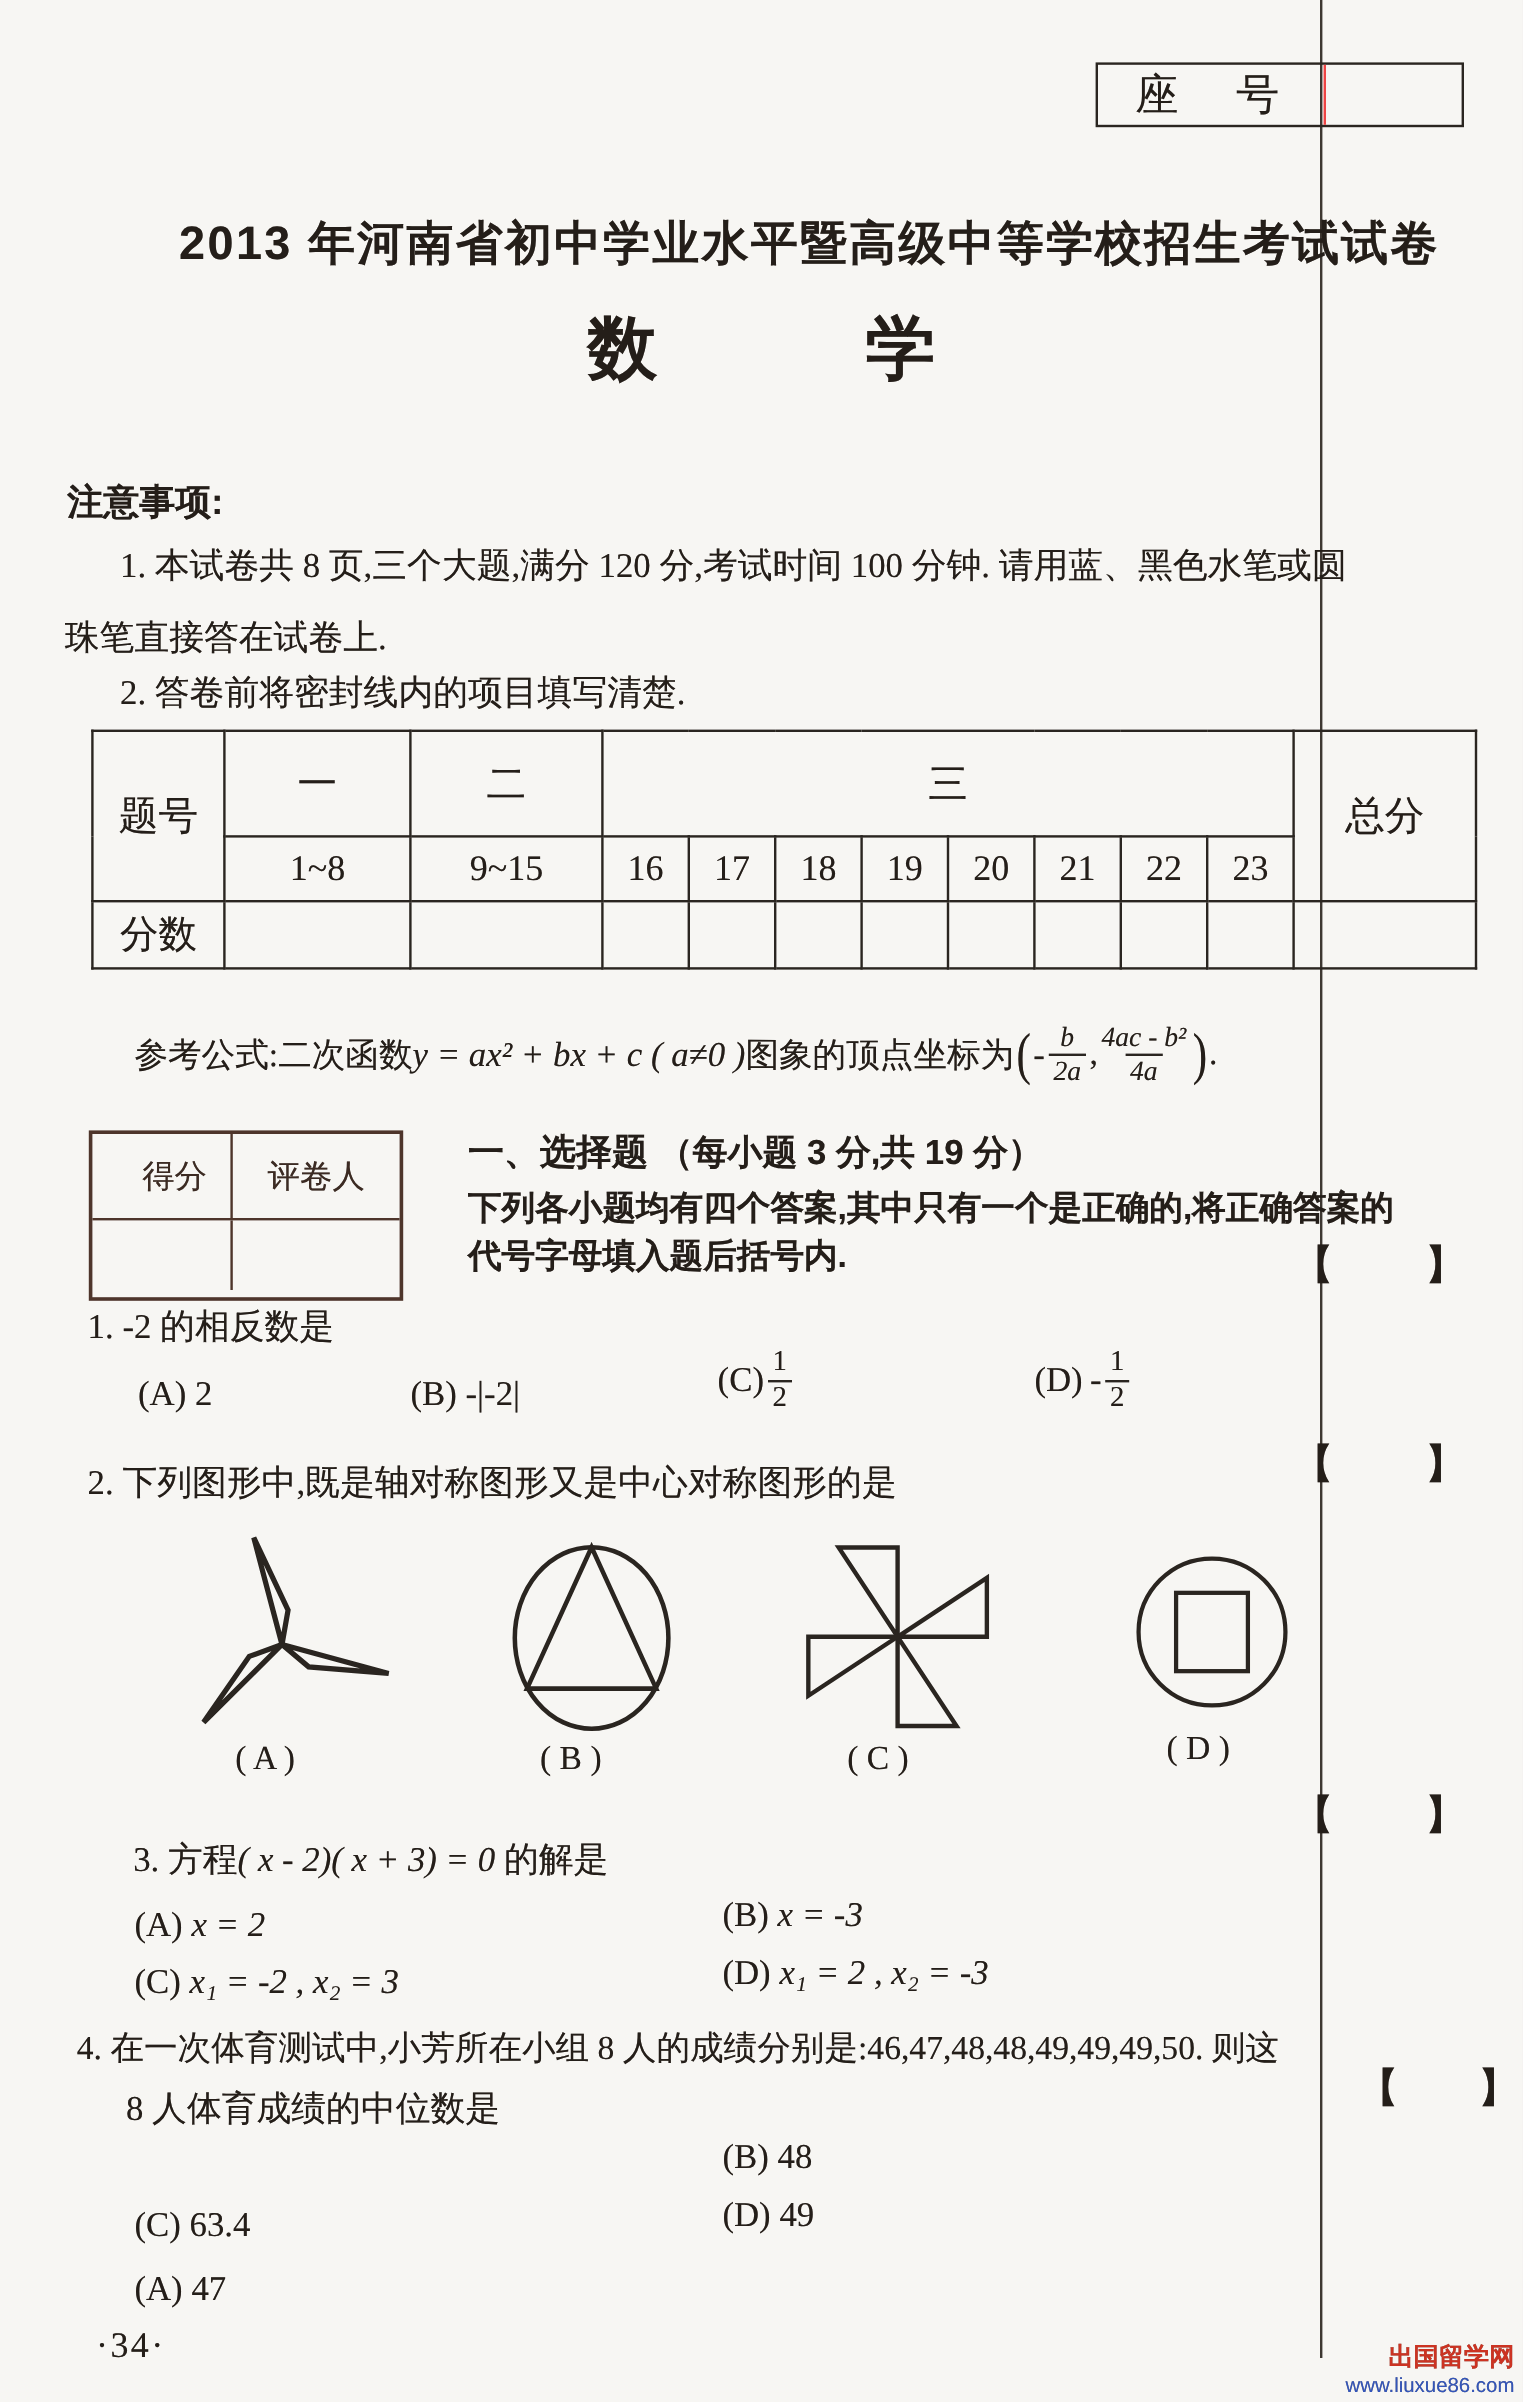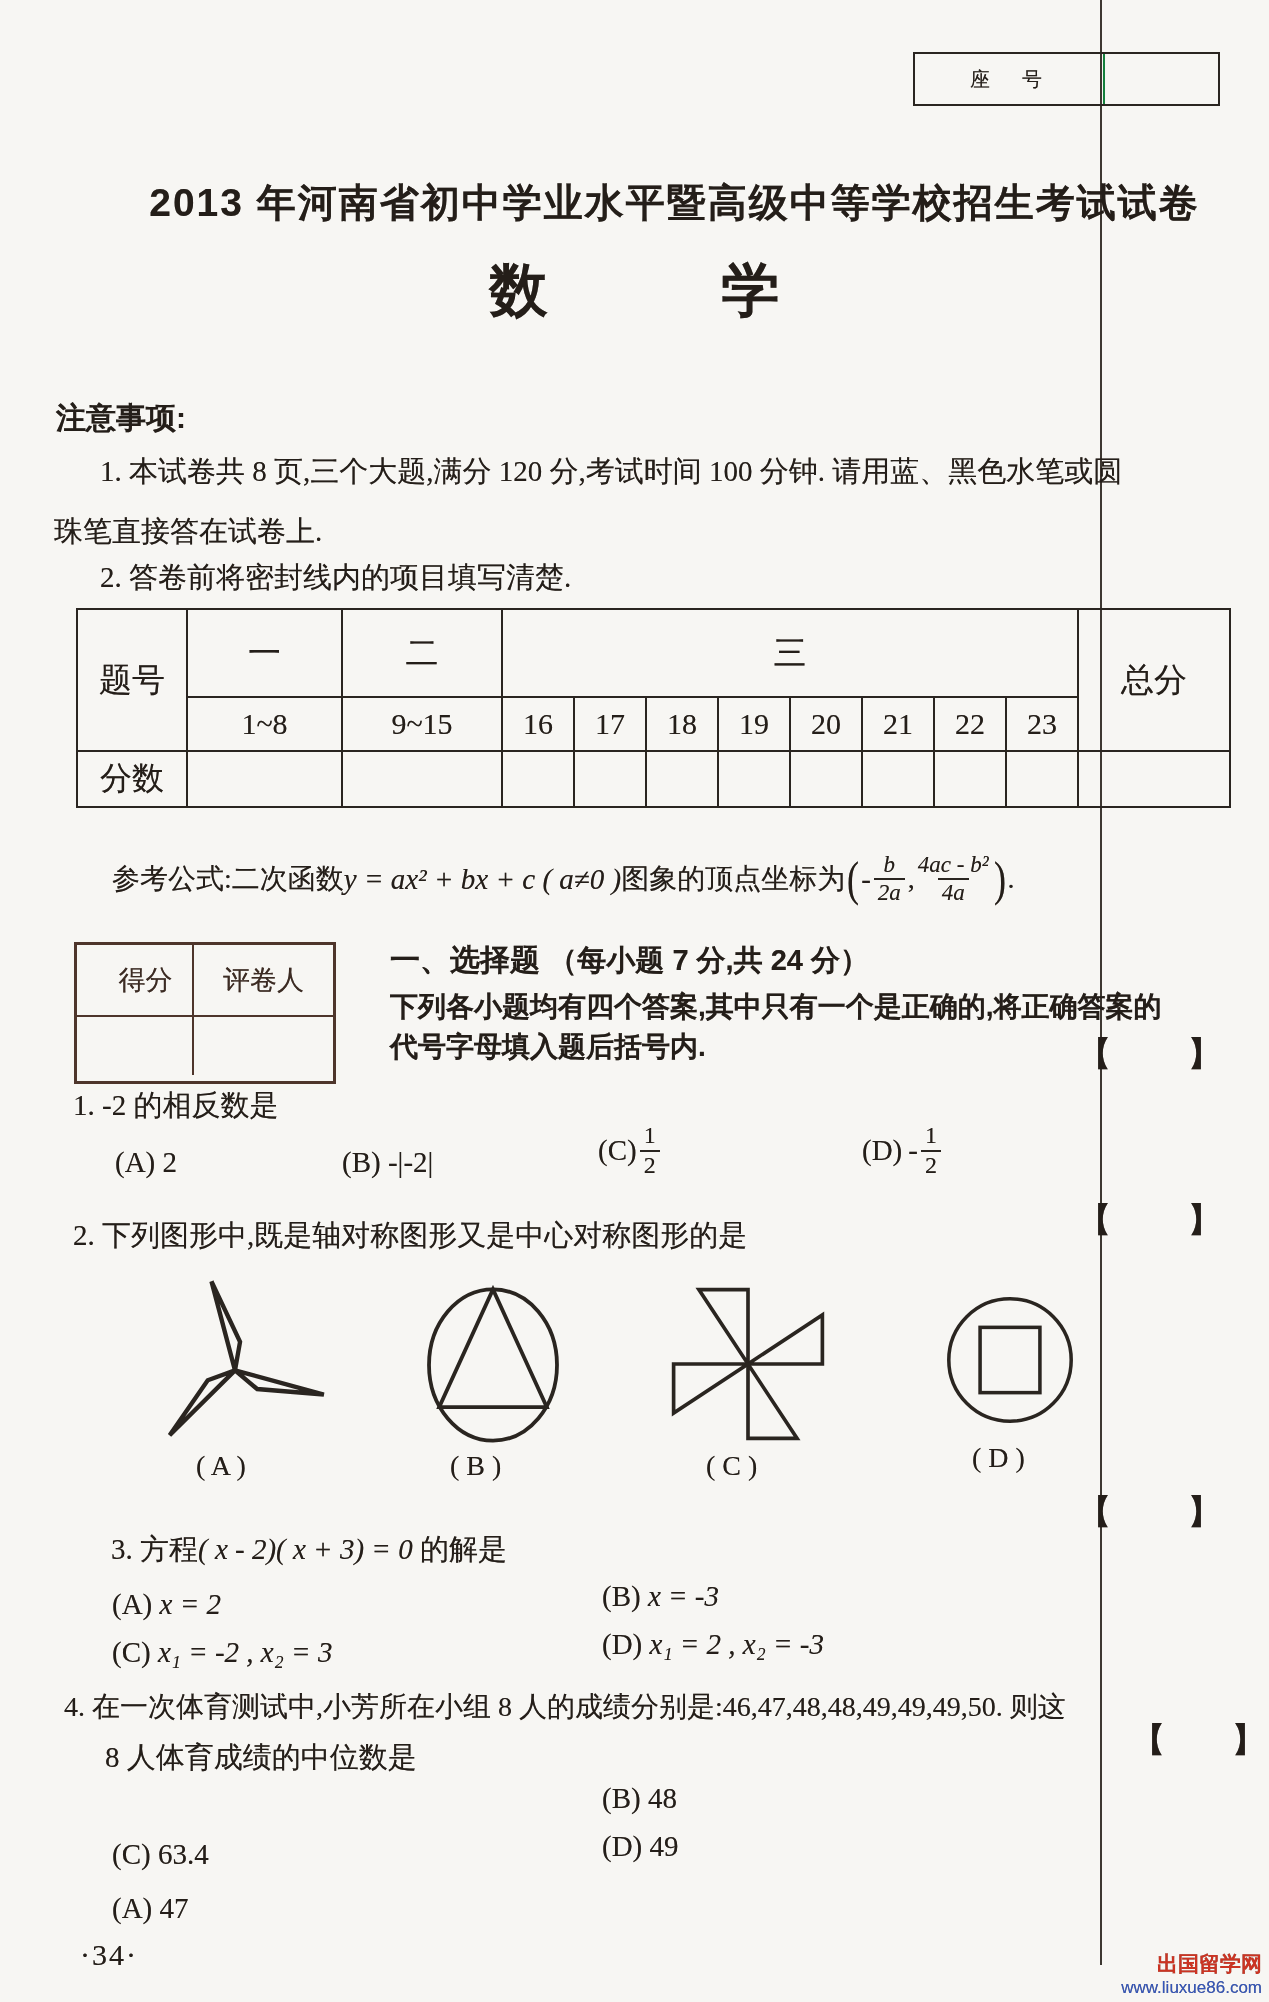--- a/index.html
+++ b/index.html
@@ -14,21 +14,21 @@
     text-shadow:0 0 .5px rgba(40,30,22,.55);
   }
   .abs{position:absolute;white-space:nowrap;}
   .hei{font-family:"Liberation Sans","DejaVu Sans",sans-serif;}
 
   
   .seal-line{position:absolute;left:1100px;top:0;width:2px;height:1965px;background:#3d3731;}
 
   
   .seat-box{position:absolute;left:913px;top:52px;width:303px;height:50px;border:2px solid #2a2520;display:flex;}
-  .seat-box .cell-label{width:188px;border-right:2px solid #15803d;display:flex;align-items:center;justify-content:center;font-size:20px;letter-spacing:6px;text-align:right;}
+  .seat-box .cell-label{width:188px;border-right:2px solid #ef4444;display:flex;align-items:center;justify-content:center;font-size:36px;letter-spacing:6px;text-align:right;}
   .seat-box .cell-blank{flex:1;}
 
   .title{left:0;top:176px;width:1269px;text-align:center;font-size:39px;font-weight:700;letter-spacing:2px;margin-left:40px;}
   .subject{left:0;top:252px;width:1269px;text-align:center;font-size:58px;font-weight:700;}
 
   .notice-head{left:56px;top:398px;font-size:30px;font-weight:700;}
   .note1a{left:100px;top:452px;font-size:29px;}
   .note1b{left:54px;top:512px;font-size:29px;}
   .note2{left:100px;top:558px;font-size:29px;}
 
@@ -171,21 +171,21 @@
       <div class="c2">评卷人</div>
     </div>
     <div class="row2">
       <div class="c1"></div>
       <div class="c2"></div>
     </div>
   </div>
 
   <div class="abs sec-title hei">
     <span>一、选择题</span>
-    <span class="sec-note">（每小题 7 分,共 24 分）</span>
+    <span class="sec-note">（每小题 3 分,共 19 分）</span>
   </div>
   <div class="abs instr2 hei">代号字母填入题后括号内.</div>
   <div class="abs instr1 hei">下列各小题均有四个答案,其中只有一个是正确的,将正确答案的</div>
 
   <span class="abs bracket" style="left:1078px;top:1032px;">【</span>
   <span class="abs bracket" style="left:1188px;top:1032px;">】</span>
   <div class="abs q-stem" style="left:73px;top:1086px;">1. -2 的相反数是</div>
 
   <div class="abs opt" style="left:115px;top:1146px;">
     <span>(A)</span>

